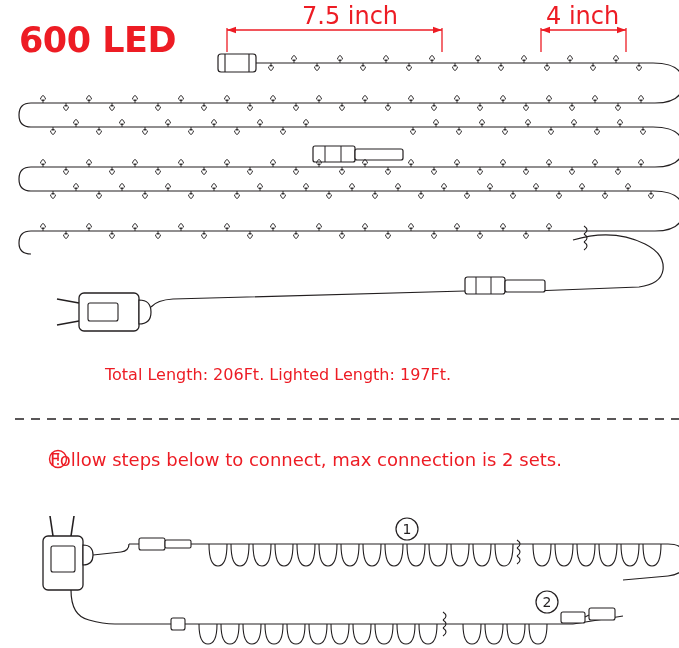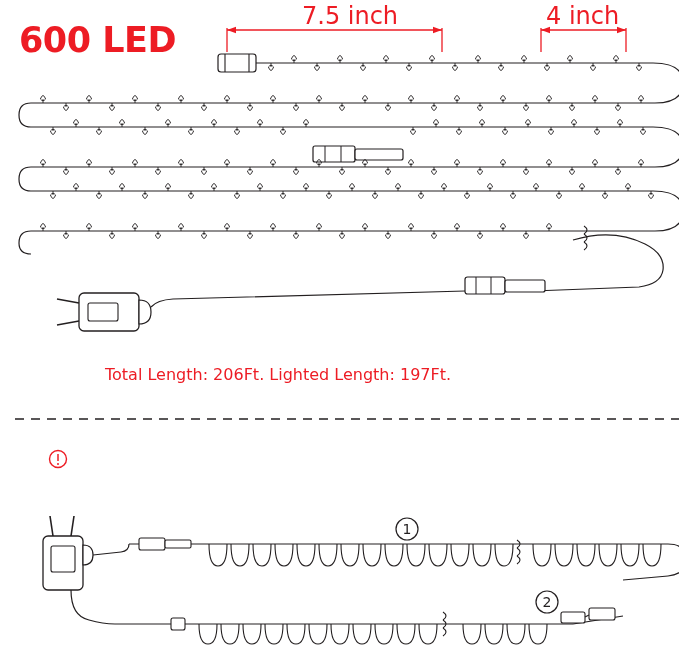--- a/index.html
+++ b/index.html
@@ -58,20 +58,21 @@
 </style>
 </head>
 <body>
 
 <div id="stage">
 
   <div class="txt" id="led-count">600 LED</div>
   <div class="txt" id="dim-a-label">7.5 inch</div>
   <div class="txt" id="dim-b-label">4 inch</div>
   <div class="txt" id="length-line">Total Length: 206Ft.   Lighted Length: 197Ft.</div>
+  <div class="txt" id="connect-note">Follow steps below to connect, max connection is 2 sets.</div>
 
   <svg width="679" height="648" viewBox="0 0 679 648" xmlns="http://www.w3.org/2000/svg" style="position:absolute;left:0;top:0;">
 
     <defs>
 
       <g id="bulb">
         <path d="M0,0 L0,-4" stroke="#231f20" stroke-width="0.9" fill="none"></path>
         <path d="M-2.6,-4 q2.6,-7 5.2,0 q-2.6,3.4 -5.2,0 z" fill="none" stroke="#231f20" stroke-width="0.9"></path>
       </g>
     </defs>

